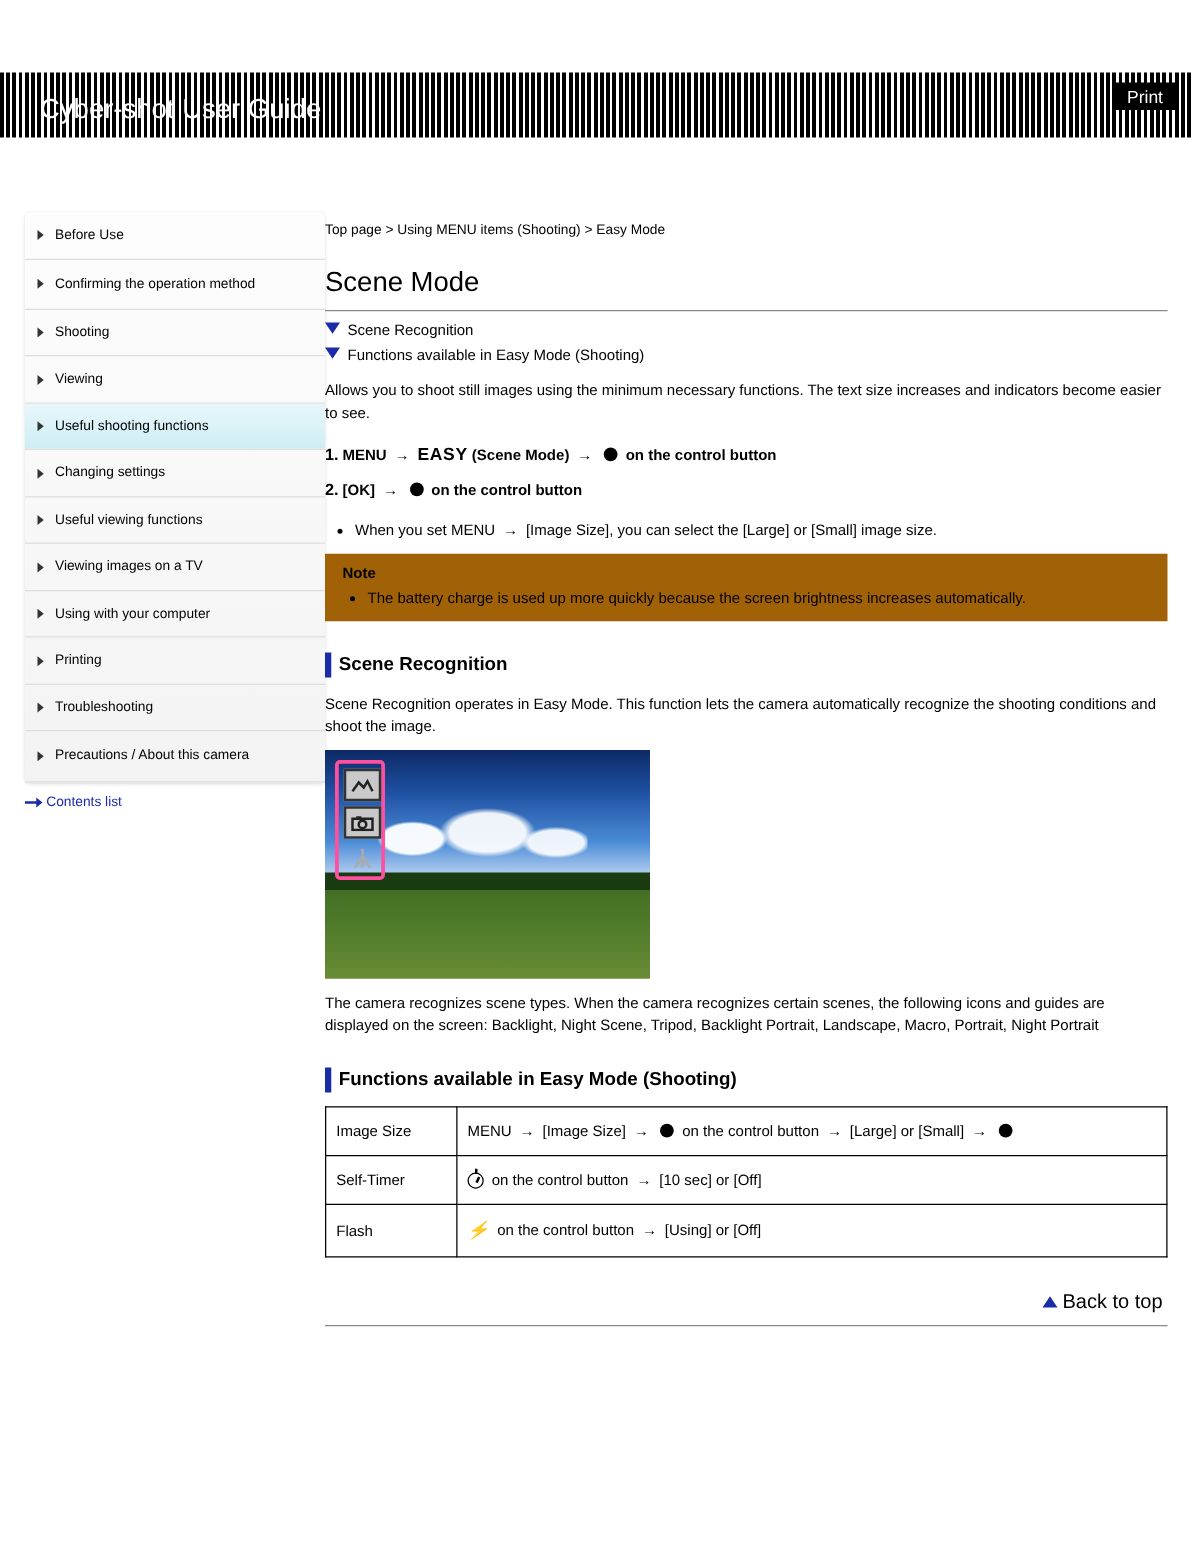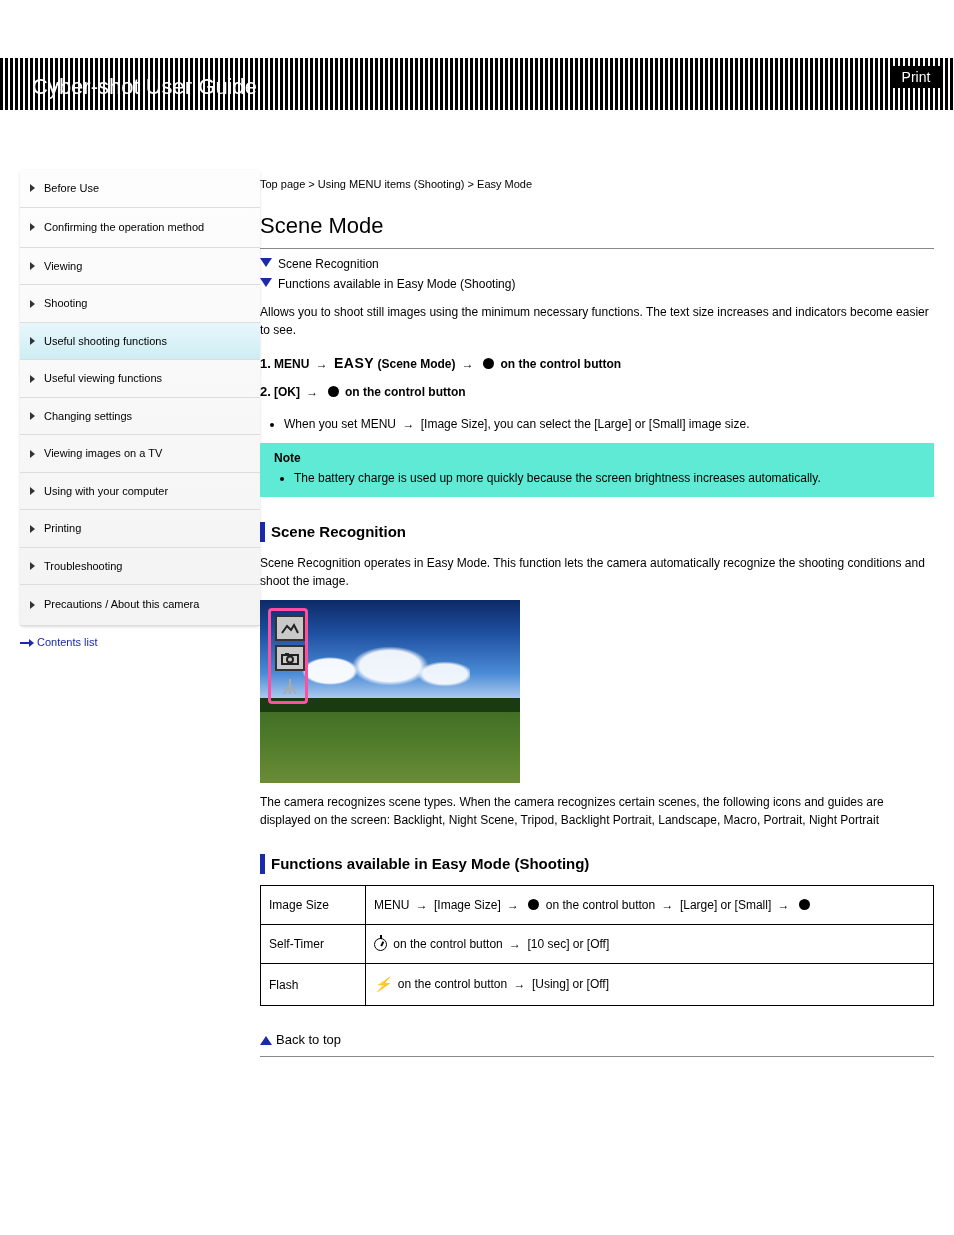--- a/index.html
+++ b/index.html
@@ -147,21 +147,21 @@
     display: inline-block;
     width: 11px; height: 11px;
     background: #000;
     border-radius: 50%;
     vertical-align: -1px;
     margin: 0 3px;
   }
   ul.bullets { list-style: disc; margin: 8px 0 8px 6px; padding-left: 18px; }
   ul.bullets li { font-size: 12px; margin: 4px 0; }
   .note-box {
-    background: #5eead4;
+    background: #a16207;
     padding: 6px 10px 10px 10px;
     margin: 10px 0 20px 0;
   }
   .note-label { font-weight: bold; font-size: 12px; margin: 0 0 2px 4px; }
   .note-box ul { list-style: disc; margin: 2px 0 0 10px; padding-left: 14px; }
   .note-box li { font-size: 12px; }
 
   .sub-h {
     display: flex;
     align-items: center;
@@ -236,22 +236,23 @@
     padding: 10px 8px;
     font-size: 12px;
     vertical-align: middle;
   }
   table.func td.left {
     width: 105px;
     font-size: 12px;
   }
 
   .back-top {
+    text-align: right;
     margin: 24px 4px 6px 0;
-    font-size: 13px;
+    font-size: 16px;
   }
   .up-tri {
     display: inline-block;
     width: 0; height: 0;
     border-left: 6px solid transparent;
     border-right: 6px solid transparent;
     border-bottom: 9px solid #1a2aa8;
     vertical-align: middle;
     margin-right: 4px;
   }
@@ -303,25 +304,25 @@
   <div class="header-title">Cyber-shot User Guide</div>
   <div class="header-right-block">Print</div>
 </div>
 
 <div class="body-area">
 
   <div style="width:240px;flex:0 0 240px;">
   <div class="sidebar">
     <div class="sidebar-item"><span class="tri"></span><span>Before Use</span></div>
     <div class="sidebar-item tall"><span class="tri"></span><span>Confirming the operation method</span></div>
+    <div class="sidebar-item"><span class="tri"></span><span>Shooting</span></div>
     <div class="sidebar-item"><span class="tri"></span><span>Viewing</span></div>
-    <div class="sidebar-item"><span class="tri"></span><span>Shooting</span></div>
     <div class="sidebar-item active"><span class="tri"></span><span>Useful shooting functions</span></div>
+    <div class="sidebar-item"><span class="tri"></span><span>Changing settings</span></div>
     <div class="sidebar-item"><span class="tri"></span><span>Useful viewing functions</span></div>
-    <div class="sidebar-item"><span class="tri"></span><span>Changing settings</span></div>
     <div class="sidebar-item"><span class="tri"></span><span>Viewing images on a TV</span></div>
     <div class="sidebar-item"><span class="tri"></span><span>Using with your computer</span></div>
     <div class="sidebar-item"><span class="tri"></span><span>Printing</span></div>
     <div class="sidebar-item"><span class="tri"></span><span>Troubleshooting</span></div>
     <div class="sidebar-item tall"><span class="tri"></span><span>Precautions / About this camera</span></div>
   </div>
   <div class="sidebar-bottom">
     <span class="arrow-r">
       <svg width="14" height="10">
               <line x1="0" y1="5" x2="10" y2="5" stroke="#1a2aa8" stroke-width="2"></line>

